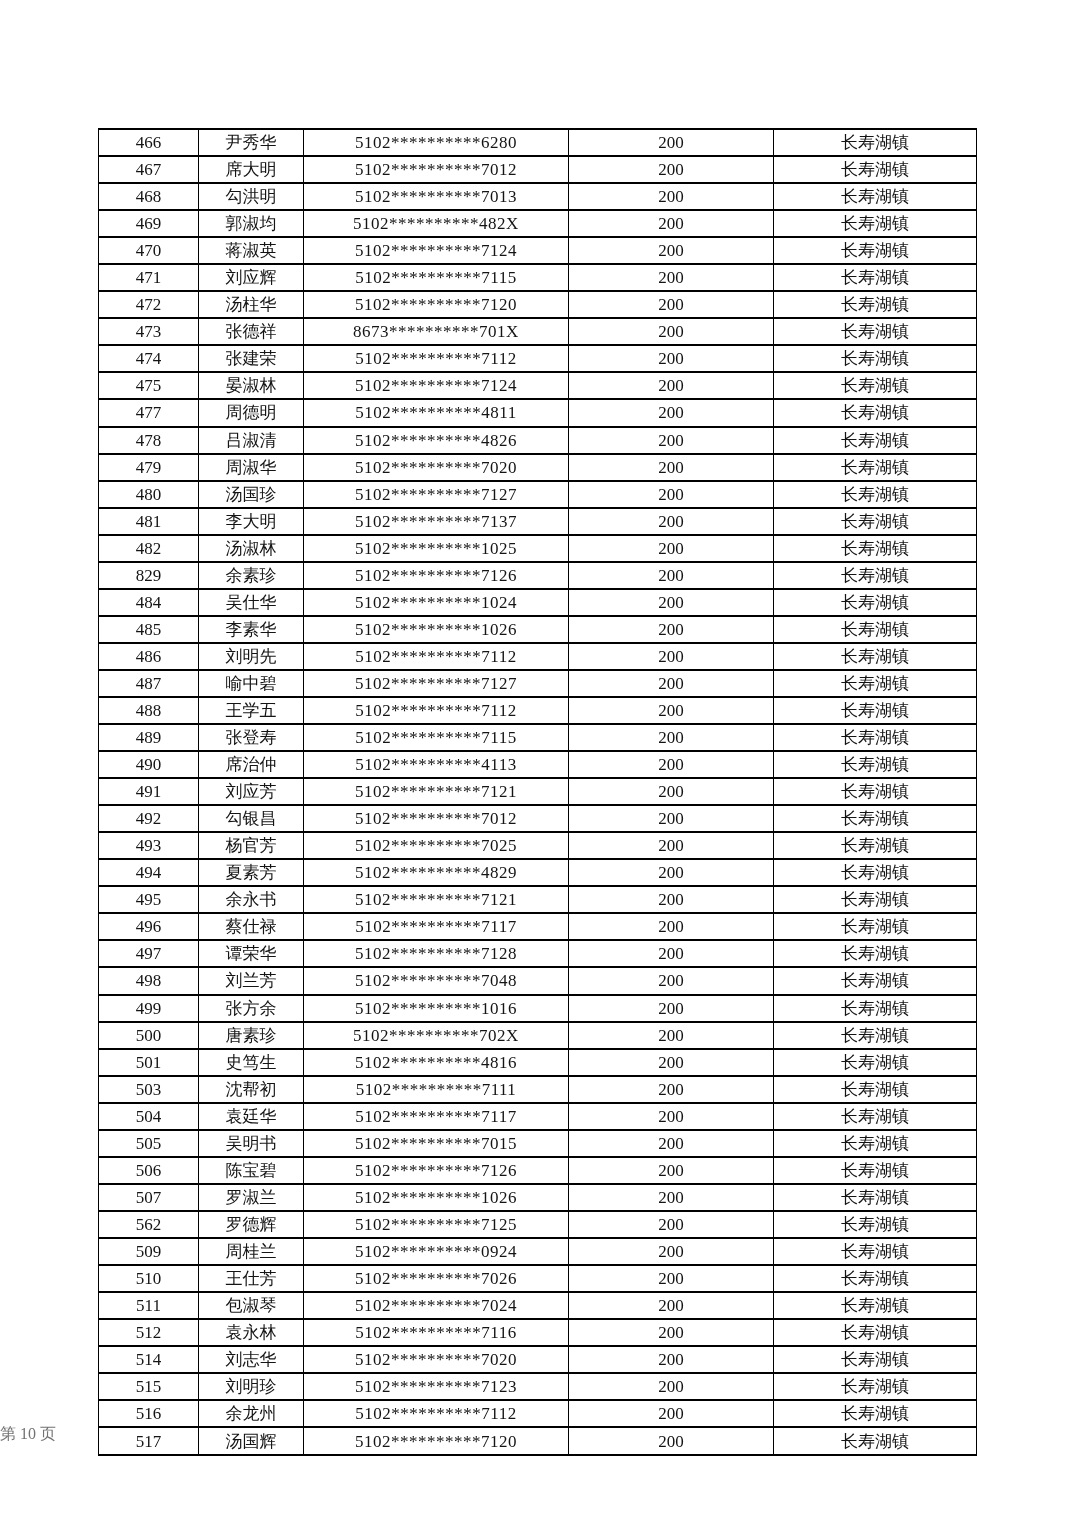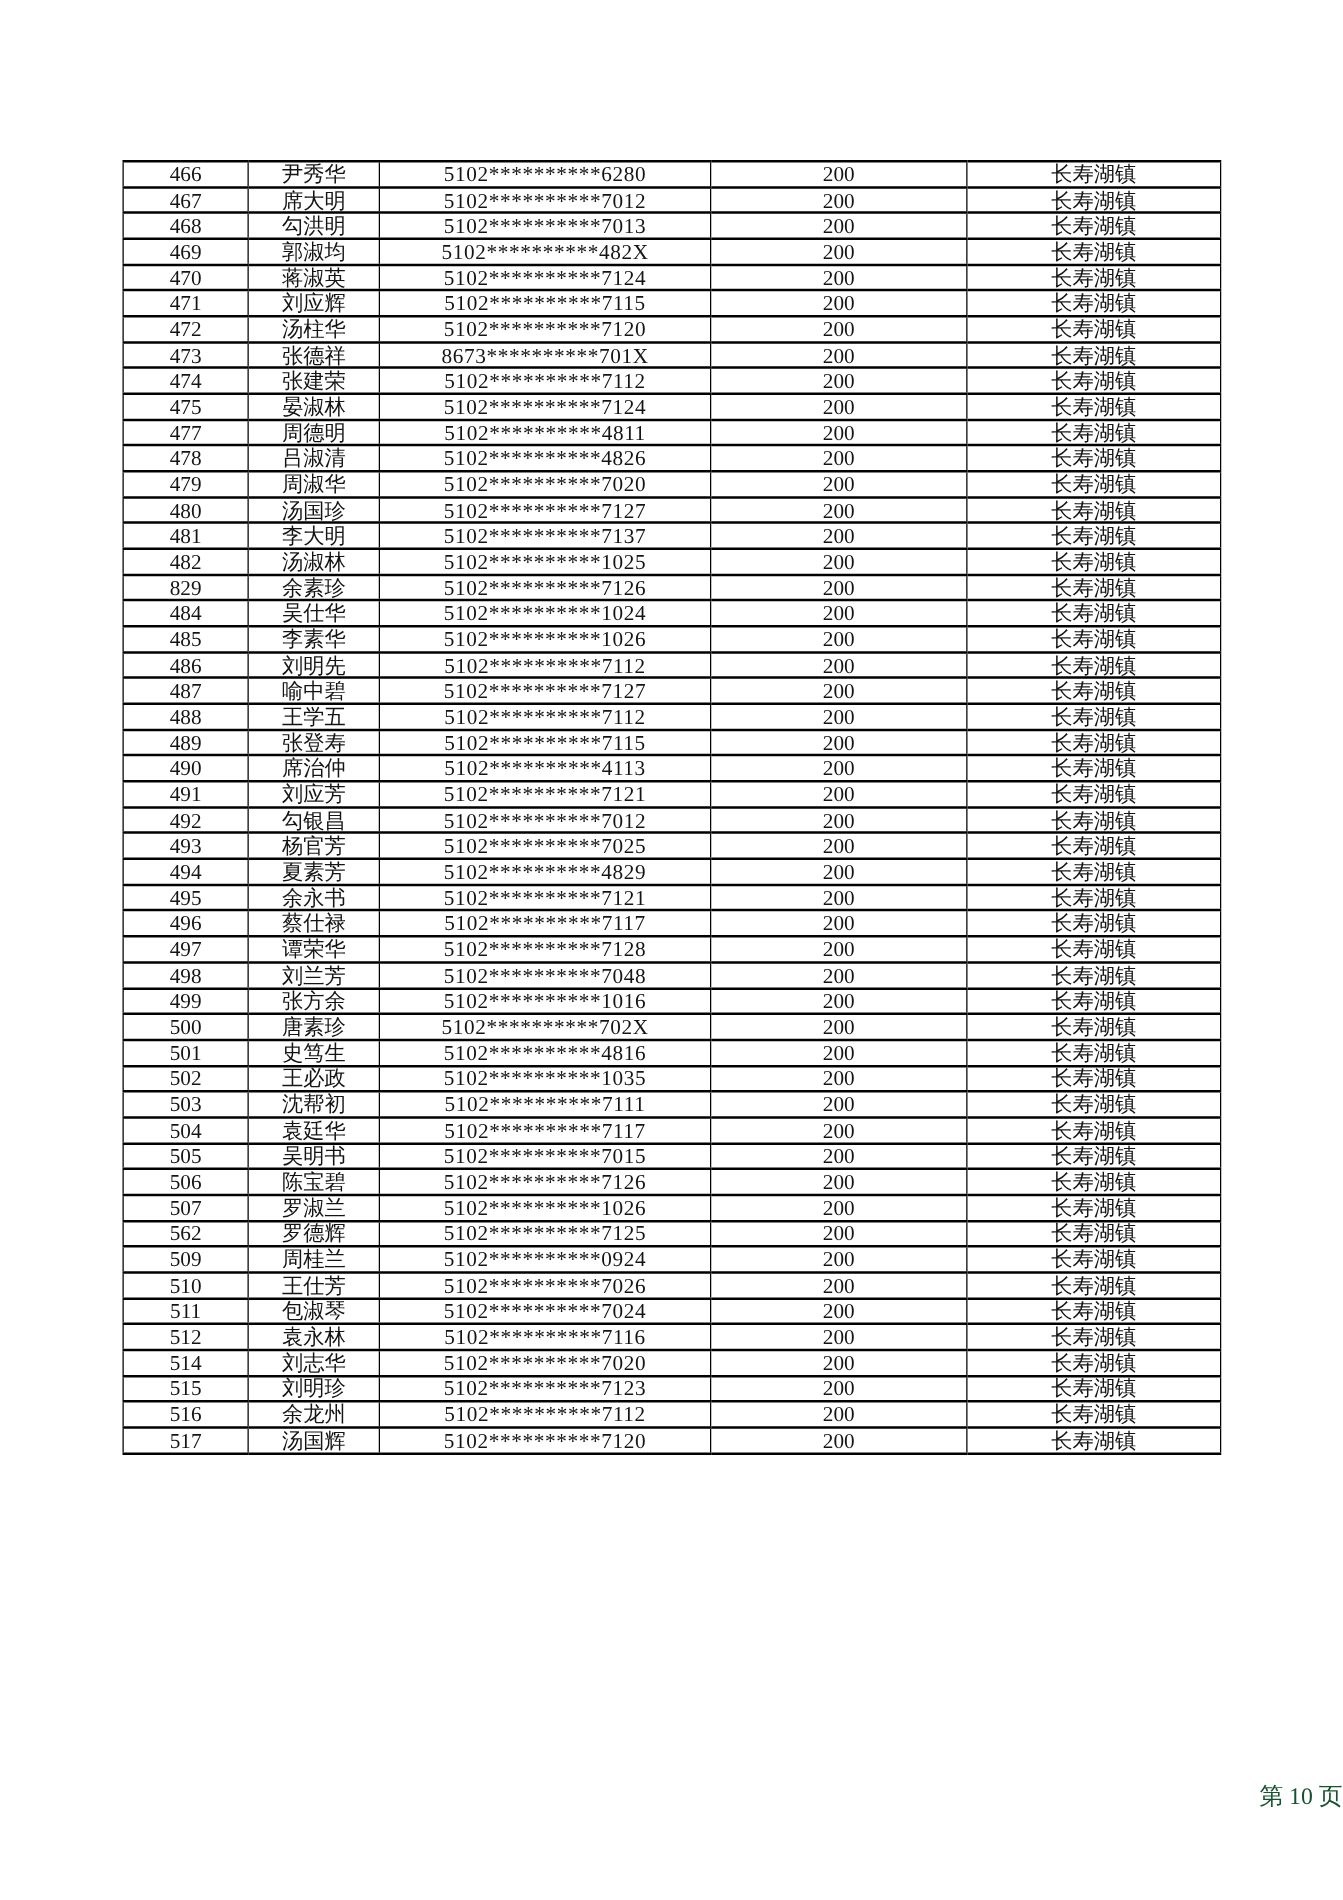--- a/index.html
+++ b/index.html
@@ -14,21 +14,21 @@
     background: #ffffff;
     font-family: "Liberation Serif", "DejaVu Serif", serif;
     color: #141414;
     overflow: hidden;
   }
   table.grid {
     position: absolute;
     left: 98px;
     top: 128px;
     width: 878px;
-    height: 1036px;
+    height: 1328px;
     border-collapse: collapse;
     table-layout: fixed;
   }
   table.grid col.c0 { width: 100px; }
   table.grid col.c1 { width: 105px; }
   table.grid col.c2 { width: 265px; }
   table.grid col.c3 { width: 205px; }
   table.grid col.c4 { width: 203px; }
   table.grid td {
     border-top: 2px solid #000;
@@ -44,23 +44,23 @@
     overflow: hidden;
   }
   table.grid td.cell-id-number {
     letter-spacing: 0.5px;
   }
   .footer {
     position: absolute;
     left: 0;
     top: 1424px;
     width: 100%;
-    text-align: right;
-    font-size: 19px;
-    color: #14532d;
+    text-align: left;
+    font-size: 16px;
+    color: #737373;
   }
 </style>
 </head>
 <body>
 
 <div class="page">
   <table class="grid">
     <colgroup>
       <col class="c0">
         <col class="c1">
@@ -308,27 +308,20 @@
           <td class="cell-town">长寿湖镇</td>
         </tr>
         <tr>
           <td class="cell-index">501</td>
           <td class="cell-name">史笃生</td>
           <td class="cell-id-number">5102**********4816</td>
           <td class="cell-amount">200</td>
           <td class="cell-town">长寿湖镇</td>
         </tr>
         <tr>
-          <td class="cell-index">502</td>
-          <td class="cell-name">王必政</td>
-          <td class="cell-id-number">5102**********1035</td>
-          <td class="cell-amount">200</td>
-          <td class="cell-town">长寿湖镇</td>
-        </tr>
-        <tr>
           <td class="cell-index">503</td>
           <td class="cell-name">沈帮初</td>
           <td class="cell-id-number">5102**********7111</td>
           <td class="cell-amount">200</td>
           <td class="cell-town">长寿湖镇</td>
         </tr>
         <tr>
           <td class="cell-index">504</td>
           <td class="cell-name">袁廷华</td>
           <td class="cell-id-number">5102**********7117</td>

